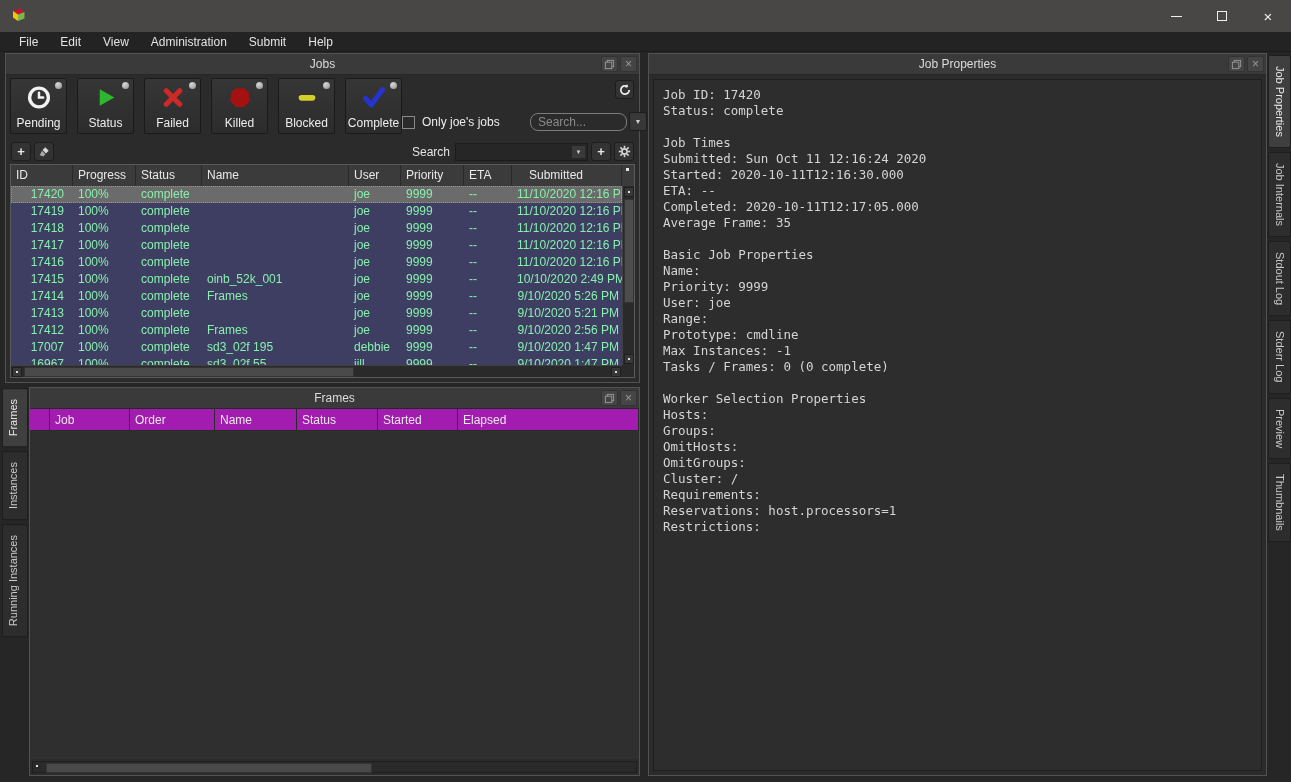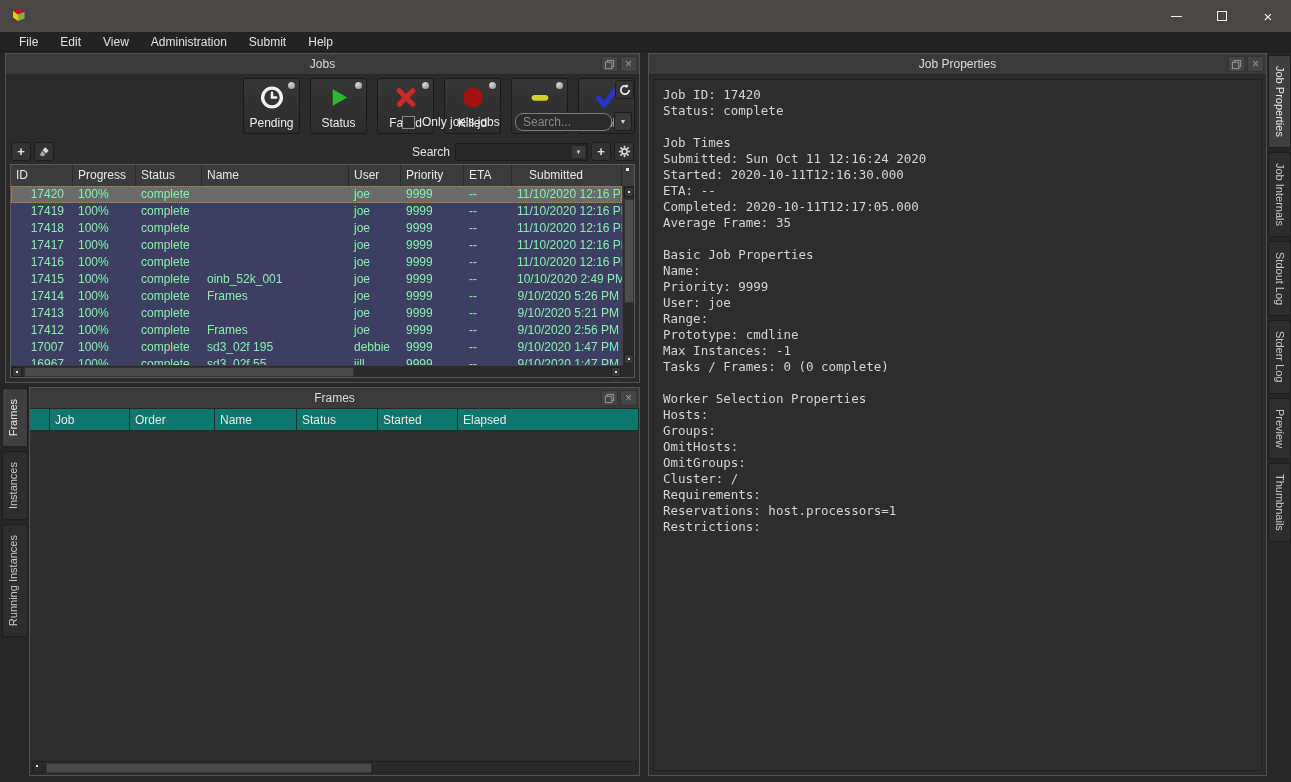--- a/index.html
+++ b/index.html
@@ -25,30 +25,30 @@
   .menu-item { font-size:12px; color:#e3e3e3; padding:2px 11px; }
   
   .panel { position:absolute; background:#2b2b2b; border:1px solid #525252; }
   .panel-title { height:21px; background:#3a3a3a; border-bottom:1px solid #272727; display:flex; align-items:center; justify-content:center; position:relative; font-size:12px; color:#dcdcdc; }
   .panel-btns { position:absolute; right:2px; top:2px; display:flex; gap:2px; }
   .panel-btn { width:17px; height:16px; display:flex; align-items:center; justify-content:center; background:#454545; border:1px solid #333; border-radius:2px; color:#9a9a9a; font-size:12px; line-height:12px; }
   
   #jobs-panel { left:5px; top:53px; width:635px; height:330px; }
   .jobs-body { height:calc(100% - 21px); display:flex; flex-direction:column; padding:3px 4px 4px 4px; }
   .filter-row { position:relative; height:60px; flex:0 0 auto; }
-  .filter-buttons { display:flex; gap:10px;justify-content:flex-end; }
+  .filter-buttons { display:flex; gap:10px; }
   .filter-btn { width:57px; height:56px; background:linear-gradient(#363636,#2c2c2c); border:1px solid #1a1a1a; border-radius:2px; position:relative; display:flex; flex-direction:column; align-items:center; justify-content:flex-end; padding-bottom:3px; }
   .filter-btn .ficon { position:absolute; top:6px; left:50%; transform:translateX(-50%); }
   .filter-btn .flabel { font-size:12px; color:#ededed; }
   .led { position:absolute; top:3px; right:4px; width:7px; height:7px; border-radius:50%; background:radial-gradient(circle at 35% 30%, #d8d8d8, #8f8f8f); }
   .refresh-btn { position:absolute; top:2px; right:1px; width:19px; height:19px; background:#333; border:1px solid #1d1d1d; border-radius:3px; display:flex; align-items:center; justify-content:center; }
   .only-group { position:absolute; left:392px; top:37px; display:flex; align-items:center; gap:7px; }
   .checkbox { width:13px; height:13px; border:1px solid #8a8a8a; background:#2b2b2b; }
   .only-label { font-size:12px; color:#ececec; }
-  .search-wrap { position:absolute; left:505px; top:34px; display:flex; align-items:center; }
+  .search-wrap { position:absolute; left:520px; top:34px; display:flex; align-items:center; }
   .search-input { width:97px; height:18px; background:#2b2b2b; border:1px solid #7c7c7c; border-radius:8px; color:#d8d8d8; font-size:12px; padding:0 7px; font-family:"Liberation Sans",sans-serif; }
   .search-input::placeholder { color:#8a8a8a; }
   .search-drop { width:18px; height:19px; margin-left:2px; background:#383838; border:1px solid #1d1d1d; border-radius:2px; display:flex; align-items:center; justify-content:center; font-size:7px; color:#cfcfcf; }
   .presets-row { position:relative; height:24px; flex:0 0 auto; margin-top:2px; }
   .tool-btn { width:20px; height:19px; background:#333; border:1px solid #1d1d1d; border-radius:3px; display:flex; align-items:center; justify-content:center; color:#e8e8e8; font-size:13px; font-weight:bold; }
   .presets-left { position:absolute; left:1px; top:2px; display:flex; gap:3px; }
   .presets-right { position:absolute; right:1px; top:2px; display:flex; align-items:center; gap:3px; }
   .presets-label { font-size:12px; color:#e4e4e4; margin-right:2px; }
   .combo { width:133px; height:18px; background:#262626; border:1px solid #1b1b1b; position:relative; }
   .combo .arr { position:absolute; right:2px; top:2px; width:13px; height:12px; background:#3a3a3a; display:flex; align-items:center; justify-content:center; font-size:6px; color:#cfcfcf; }
@@ -74,21 +74,21 @@
   .hscroll { background:#2a2a2a; position:relative; border-top:1px solid #404040; }
   .hscroll .sb-arrow { position:absolute; top:1px; width:10px; height:10px; background:#383838; border:1px solid #1f1f1f; }
   .hscroll .sb-arrow.left { left:1px; } .hscroll .sb-arrow.right { right:1px; }
   .hthumb { position:absolute; top:1px; left:13px; height:10px; width:54%; background:#4a4a4a; border:1px solid #333; }
   .corner2 { background:#2a2a2a; }
   
   .splitter { position:absolute; background:transparent; }
   
   #frames-panel { left:29px; top:387px; width:611px; height:389px; }
   .frames-body { height:calc(100% - 21px); display:flex; flex-direction:column; }
-  .frames-head { display:flex; background:#0f766e; border-bottom:1px solid #2a2a2a; height:22px; flex:0 0 auto; }
+  .frames-head { display:flex; background:#a21caf; border-bottom:1px solid #2a2a2a; height:22px; flex:0 0 auto; }
   .frames-head .hcell { padding-top:4px; }
   .frames-empty { flex:1; background:#2f2f2f; }
   .frames-scroll { height:12px; flex:0 0 auto; margin:2px 2px 2px 2px; background:#2a2a2a; border:1px solid #1f1f1f; position:relative; }
   
   #props-panel { left:648px; top:53px; width:619px; height:723px; }
   .props-body { margin:4px; height:calc(100% - 29px); background:#2d2d2d; border:1px solid #1f1f1f; padding:7px 9px; overflow:hidden; }
   .props-body pre { font-family:"DejaVu Sans Mono", monospace; font-size:12.5px; line-height:16px; color:#d4d4d4; }
   
   .tabstrip { position:absolute; display:flex; flex-direction:column; gap:4px; }
   #right-tabs { left:1268px; top:55px; width:23px; }

